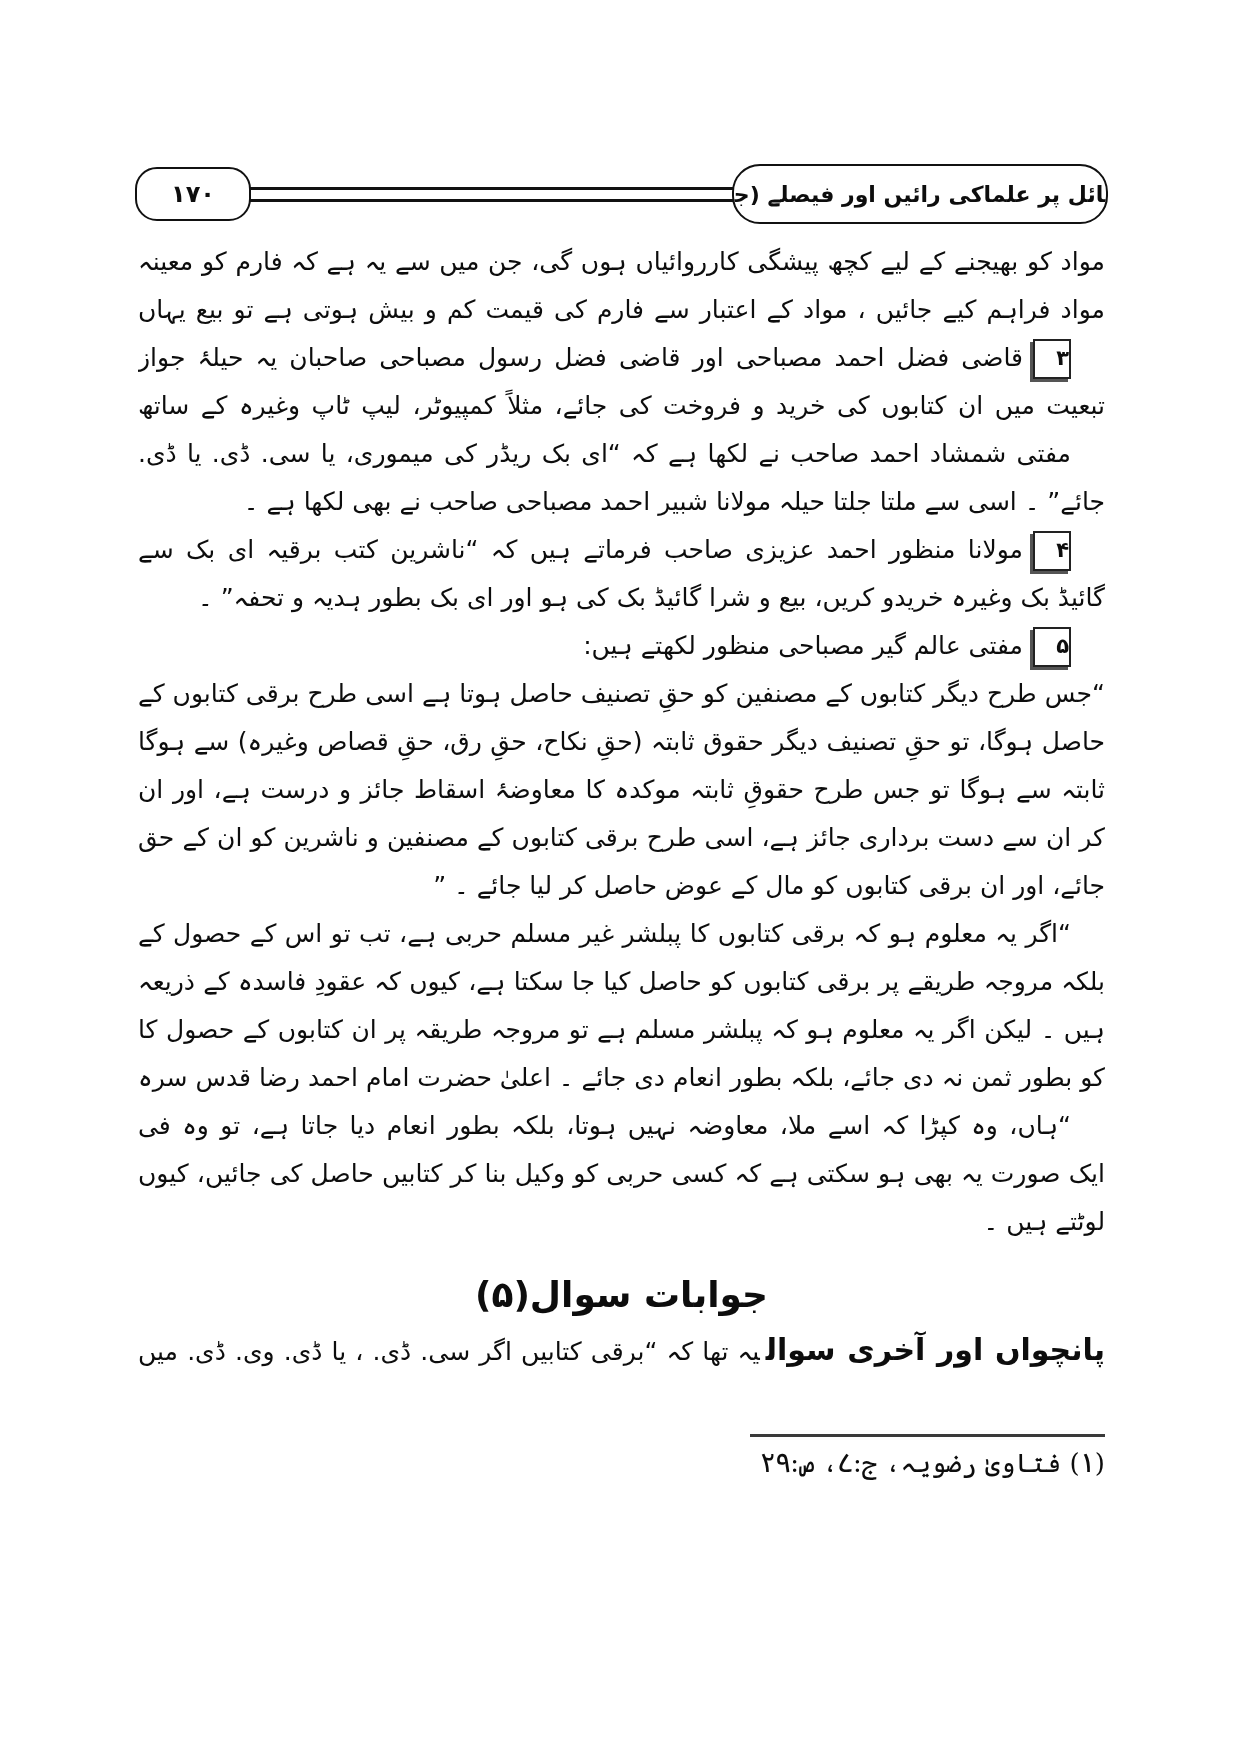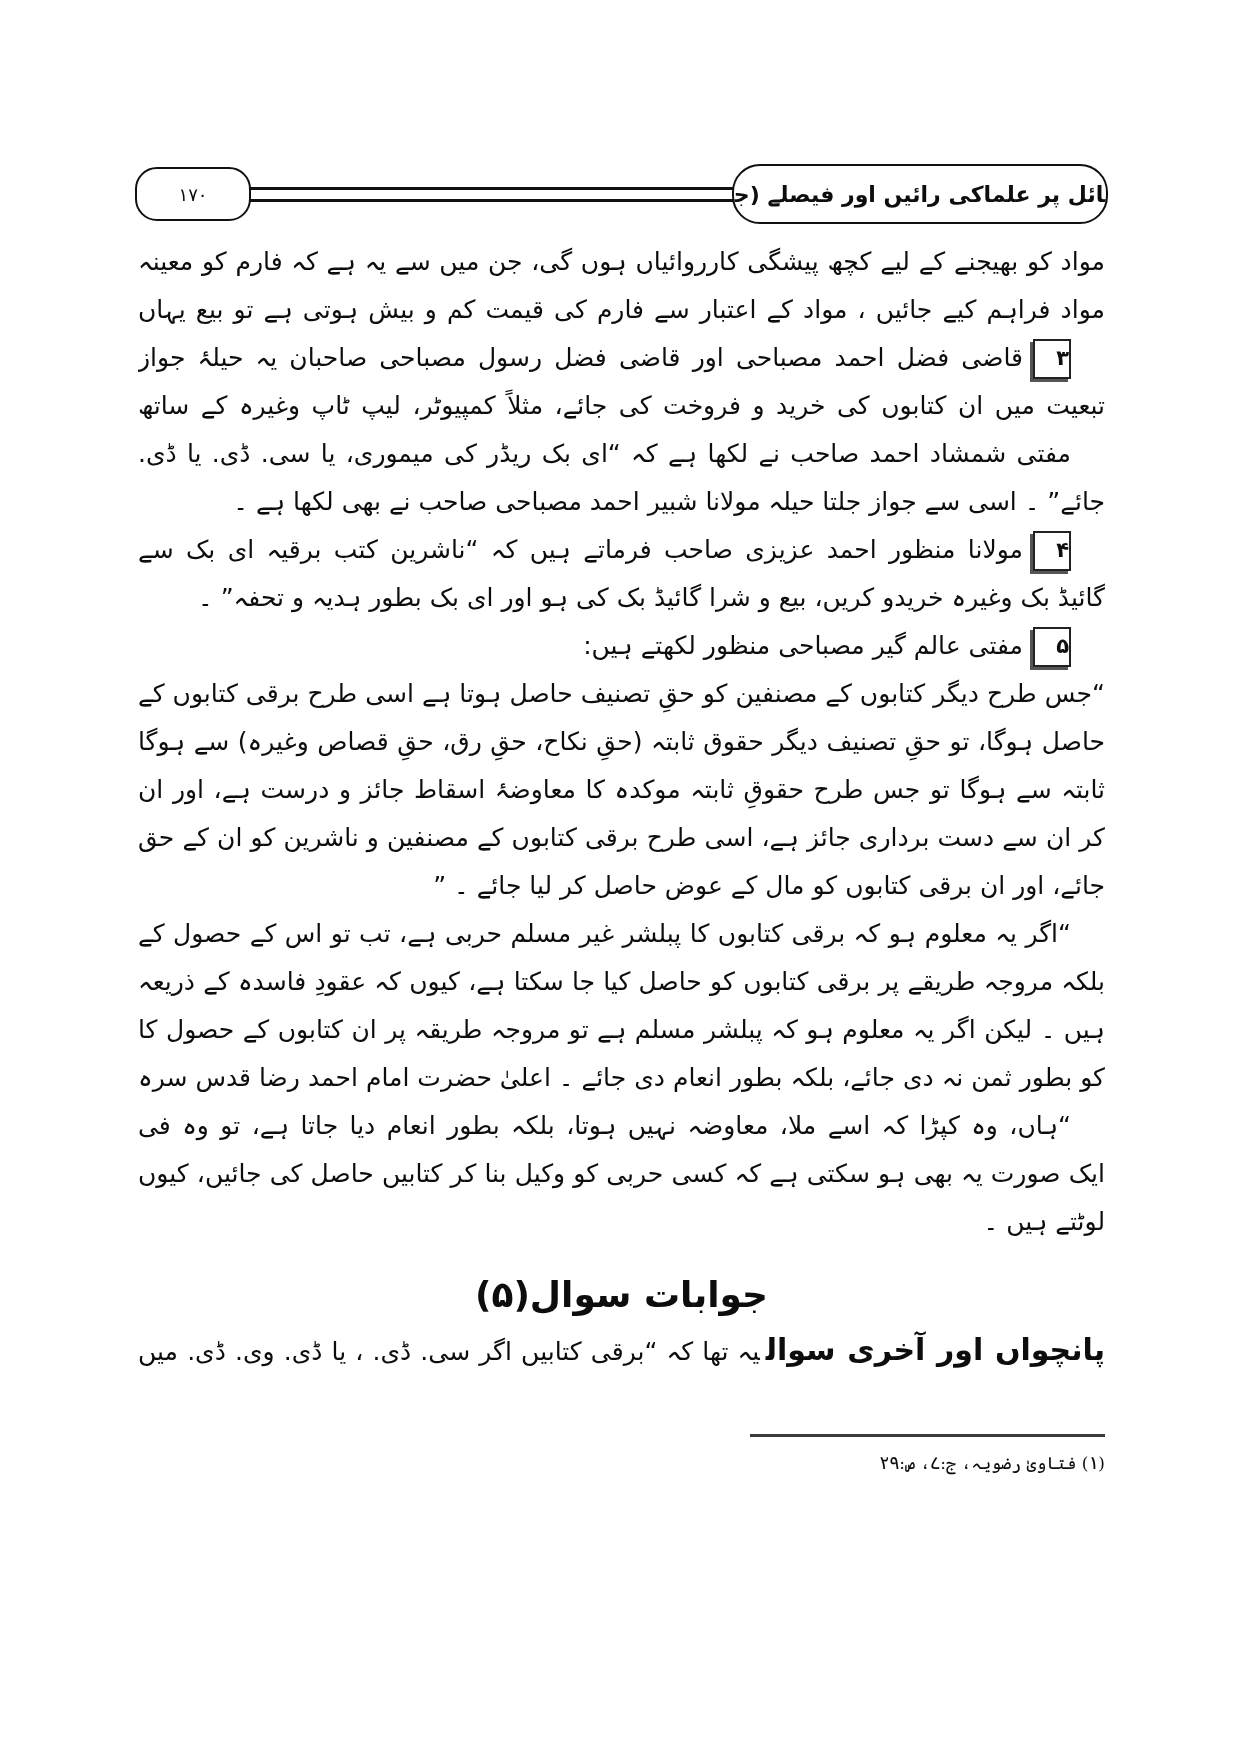--- a/index.html
+++ b/index.html
@@ -17,21 +17,21 @@
   .header{
     position:absolute;top:166px;left:135px;right:132px;
     height:56px;
     display:flex;flex-direction:row-reverse;align-items:center;
     direction:ltr;
   }
   .pagenum-pill{
     width:112px;height:50px;flex:0 0 auto;
     border:2.5px solid #111;border-radius:22px;
     display:flex;align-items:center;justify-content:center;
-    font-size:18px;font-weight:normal;background:#fff;z-index:2;
+    font-size:24px;font-weight:bold;background:#fff;z-index:2;
   }
   .rule-double{
     flex:1 1 auto;height:9px;
     border-top:3px solid #111;border-bottom:3px solid #111;
     margin:0 -6px;
   }
   .title-cartouche{
     width:372px;height:56px;flex:0 0 auto;
     border:2.5px solid #111;border-radius:28px;
     display:flex;align-items:center;justify-content:center;
@@ -74,21 +74,21 @@
   .footnote{
     position:absolute;top:1422px;left:138px;right:135px;
     direction:rtl;text-align:right;
   }
   .footnote-rule{
     display:inline-block;width:355px;
     border-top:3.5px solid #3a3a3a;
   }
   .footnote-text{
     font-family:"DejaVu Serif",serif;
-    font-size:17px;line-height:44px;
+    font-size:26px;line-height:44px;
     direction:rtl;text-align:right;
     padding-left:40px;
   }
 </style>
 </head>
 <body>
 
 <div class="page">
 
   <div class="header">
@@ -100,21 +100,21 @@
       <span>۱۷۰</span>
     </div>
   </div>
 
   <div class="body-text">
     <div class="ln"><span>مواد کو بھیجنے کے لیے کچھ پیشگی کارروائیاں ہوں گی، جن میں سے یہ ہے کہ فارم کو معینہ رقم کے عوض جو خریدے گا اسے یہ</span></div>
     <div class="ln endline"><span>مواد فراہم کیے جائیں ، مواد کے اعتبار سے فارم کی قیمت کم و بیش ہوتی ہے تو بیع یہاں فارم کی ہوئی، نہ کہ مواد کی” ۔</span></div>
     <div class="ln pstart"><span class="numbox"><span>۳</span></span><span>قاضی فضل احمد مصباحی اور قاضی فضل رسول مصباحی صاحبان یہ حیلۂ جواز لکھتے ہیں کہ “کسی موجود اور محسوس شے کی</span></div>
     <div class="ln endline"><span>تبعیت میں ان کتابوں کی خرید و فروخت کی جائے، مثلاً کمپیوٹر، لیپ ٹاپ وغیرہ کے ساتھ برقی کتابیں خریدی اور بیچی جائیں” ۔</span></div>
     <div class="ln pstart"><span>مفتی شمشاد احمد صاحب نے لکھا ہے کہ “ای بک ریڈر کی میموری، یا سی. ڈی. یا ڈی. وی. ڈی. وغیرہ کو خرید لیا</span></div>
-    <div class="ln endline"><span>جائے” ۔ اسی سے جواز جلتا حیلہ مولانا شبیر احمد مصباحی صاحب نے بھی لکھا ہے ۔</span></div>
+    <div class="ln endline"><span>جائے” ۔ اسی سے ملتا جلتا حیلہ مولانا شبیر احمد مصباحی صاحب نے بھی لکھا ہے ۔</span></div>
     <div class="ln pstart"><span class="numbox"><span>۴</span></span><span>مولانا منظور احمد عزیزی صاحب فرماتے ہیں کہ “ناشرین کتب برقیہ ای بک سے مضموم کر کے کوئی خارجی طور پر</span></div>
     <div class="ln endline"><span>گائیڈ بک وغیرہ خریدو کریں، بیع و شرا گائیڈ بک کی ہو اور ای بک بطور ہدیہ و تحفہ” ۔</span></div>
     <div class="ln endline pstart"><span class="numbox"><span>۵</span></span><span>مفتی عالم گیر مصباحی منظور لکھتے ہیں:</span></div>
     <div class="ln"><span>“جس طرح دیگر کتابوں کے مصنفین کو حقِ تصنیف حاصل ہوتا ہے اسی طرح برقی کتابوں کے مصنفین کو حقِ تصنیف</span></div>
     <div class="ln"><span>حاصل ہوگا، تو حقِ تصنیف دیگر حقوق ثابتہ (حقِ نکاح، حقِ رق، حقِ قصاص وغیرہ) سے ہوگا اور جب حقِ تصنیف حقوقِ</span></div>
     <div class="ln"><span>ثابتہ سے ہوگا تو جس طرح حقوقِ ثابتہ موکدہ کا معاوضۂ اسقاط جائز و درست ہے، اور ان حقوقِ ثابتہ کے بدلے میں مال لے</span></div>
     <div class="ln"><span>کر ان سے دست برداری جائز ہے، اسی طرح برقی کتابوں کے مصنفین و ناشرین کو ان کے حق کے بدلے میں مال دے دیا</span></div>
     <div class="ln endline"><span>جائے، اور ان برقی کتابوں کو مال کے عوض حاصل کر لیا جائے ۔ ”</span></div>
     <div class="ln pstart"><span>“اگر یہ معلوم ہو کہ برقی کتابوں کا پبلشر غیر مسلم حربی ہے، تب تو اس کے حصول کے لیے کسی حیلہ کی حاجت نہیں،</span></div>
     <div class="ln"><span>بلکہ مروجہ طریقے پر برقی کتابوں کو حاصل کیا جا سکتا ہے، کیوں کہ عقودِ فاسدہ کے ذریعہ بھی حربیوں سے معاملات ہو سکتے</span></div>

